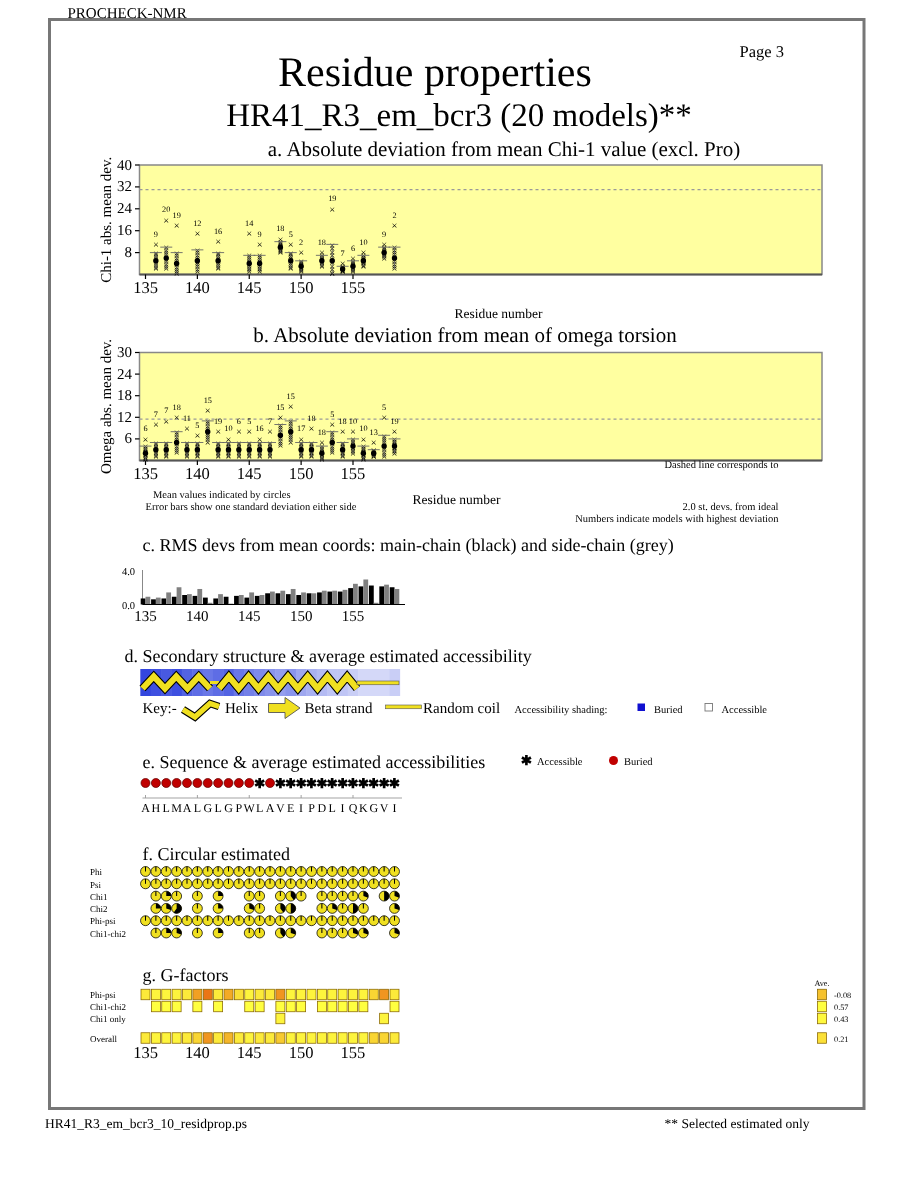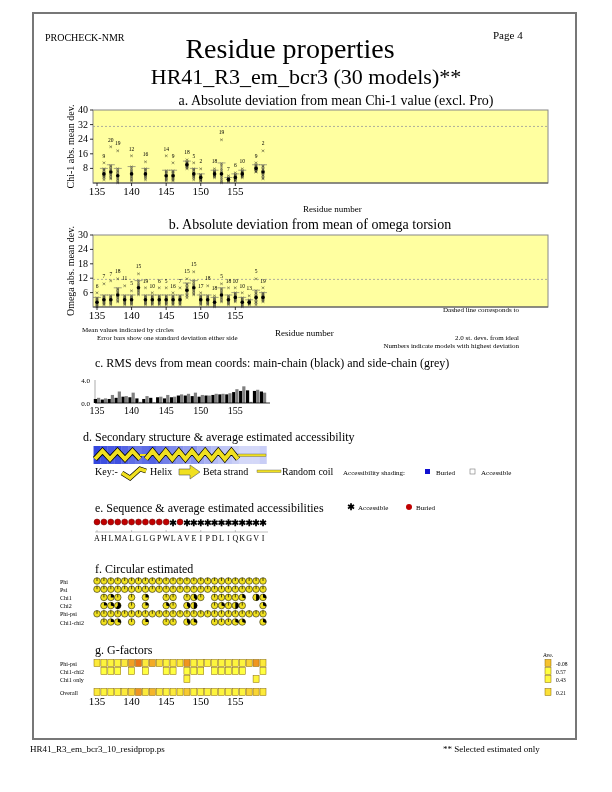--- a/index.html
+++ b/index.html
@@ -13,24 +13,24 @@
   .sect-sm{font-size:12px;}
   .tiny{font-size:7px;}
   .small{font-size:9px;}
   svg text{font-family:"Liberation Serif","DejaVu Serif",serif;}
 </style>
 </head>
 <body>
 
 <div class="frame"></div>
 
-<div class="abs hdr" style="left:45px;top:32px;">PROCHECK-NMR</div>
-<div class="abs hdr" style="left:493px;top:29px;font-size:11px;">Page 4</div>
+<div class="abs hdr" style="left:45px;top:4px;">PROCHECK-NMR</div>
+<div class="abs hdr" style="left:493px;top:29px;font-size:11px;">Page 3</div>
 <div class="abs title1">Residue properties</div>
-<div class="abs title2">HR41_R3_em_bcr3 (30 models)**</div>
+<div class="abs title2">HR41_R3_em_bcr3 (20 models)**</div>
 
 <div class="abs sect" style="left:0;width:612px;text-align:center;top:93px;left:30px;">a. Absolute deviation from mean Chi-1 value (excl. Pro)</div>
 <div class="abs sect" style="left:0;width:612px;text-align:center;top:217px;left:4px;">b. Absolute deviation from mean of omega torsion</div>
 
 <svg id="plots" width="612" height="792" style="position:absolute;left:0;top:0;">
     <rect x="93" y="110" width="455" height="73" fill="#ffffa0" stroke="#888" stroke-width="1"></rect>
     <line x1="93" y1="126.425" x2="548" y2="126.425" stroke="#999" stroke-dasharray="2,2" stroke-width="0.8"></line>
     <text x="74" y="146.5" font-size="10" text-anchor="middle" transform="rotate(-90 74 146.5)">Chi-1 abs. mean dev.</text>
     <line x1="90" y1="168.4" x2="93" y2="168.4" stroke="#000" stroke-width="0.8"></line>
     <text x="88" y="171.4" font-size="10" text-anchor="end">8</text>
@@ -1203,21 +1203,21 @@
     <text x="556" y="694.5" font-size="5.5">0.21</text>
     <text x="97" y="705" font-size="11" text-anchor="middle">135</text>
     <text x="131.58333333333334" y="705" font-size="11" text-anchor="middle">140</text>
     <text x="166.16666666666669" y="705" font-size="11" text-anchor="middle">145</text>
     <text x="200.75" y="705" font-size="11" text-anchor="middle">150</text>
     <text x="235.33333333333334" y="705" font-size="11" text-anchor="middle">155</text>
   </svg>
 
 <div class="abs small" style="left:303px;top:204px;">Residue number</div>
 <div class="abs small" style="left:275px;top:328px;">Residue number</div>
-<div class="abs tiny" style="left:82px;top:326px;">Mean values indicated by circles</div>
+<div class="abs tiny" style="left:102px;top:326px;">Mean values indicated by circles</div>
 <div class="abs tiny" style="left:97px;top:334px;">Error bars show one standard deviation either side</div>
 <div class="abs tiny" style="right:93px;top:306px;">Dashed line corresponds to</div>
 <div class="abs tiny" style="right:93px;top:334px;text-align:right;">2.0 st. devs. from ideal</div>
 <div class="abs tiny" style="right:93px;top:342px;text-align:right;">Numbers indicate models with highest deviation</div>
 
 <div class="abs sect-sm" style="left:95px;top:356px;">c. RMS devs from mean coords: main-chain (black) and side-chain (grey)</div>
 <div class="abs sect-sm" style="left:83px;top:430px;">d. Secondary structure &amp; average estimated accessibility</div>
 <div class="abs sect-sm" style="left:95px;top:501px;">e. Sequence &amp; average estimated accessibilities</div>
 <div class="abs sect-sm" style="left:95px;top:562px;">f. Circular estimated</div>
 <div class="abs sect-sm" style="left:95px;top:643px;">g. G-factors</div>

